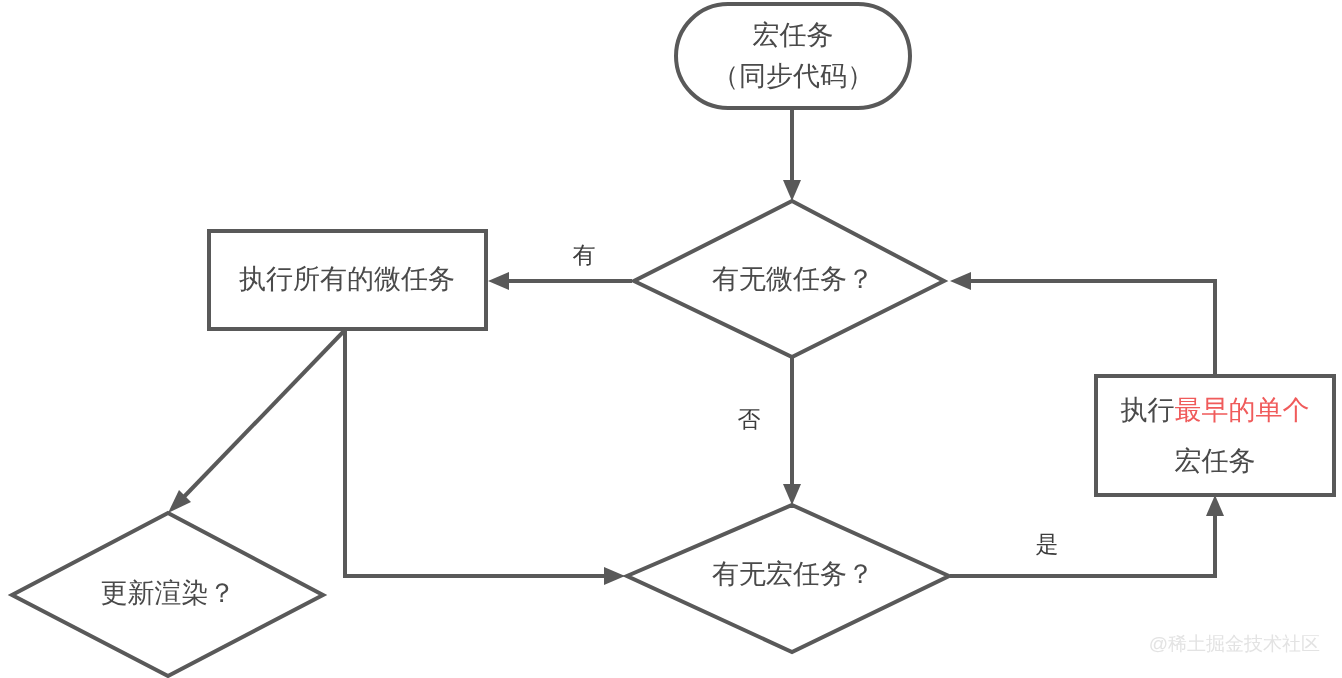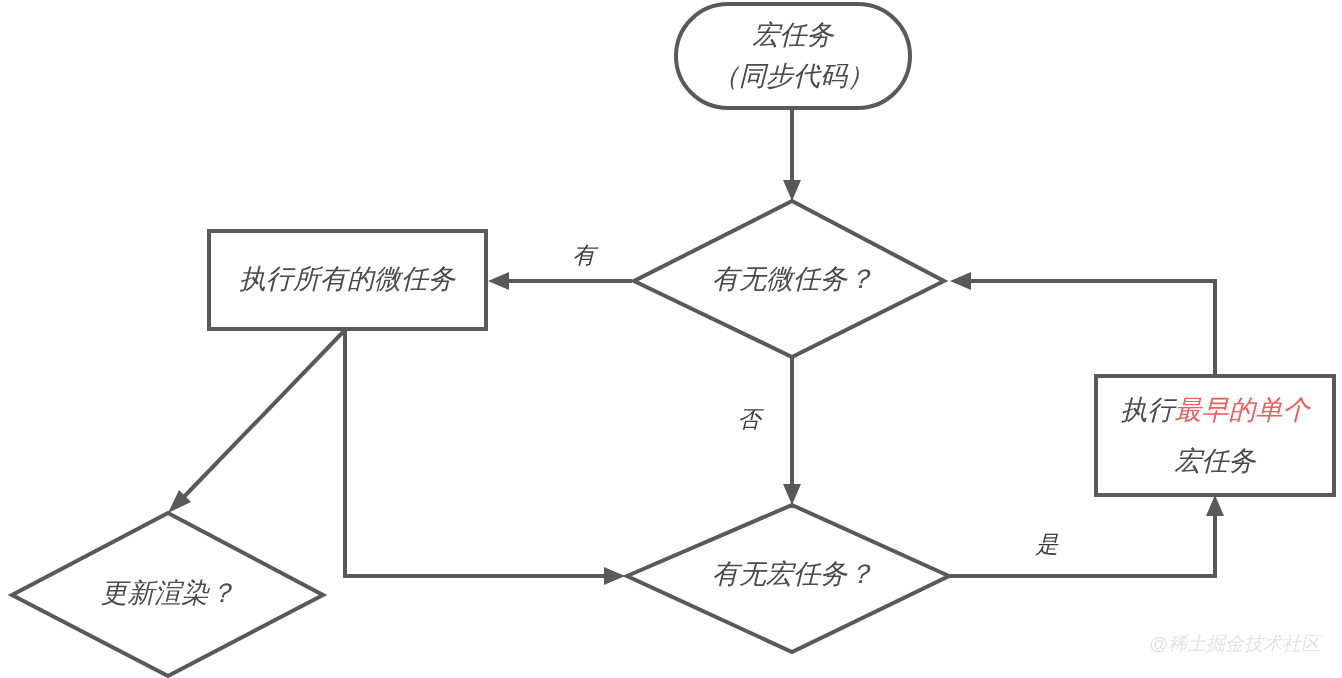--- a/index.html
+++ b/index.html
@@ -9,21 +9,20 @@
   }
   body {
     font-family: "Liberation Sans", "DejaVu Sans", sans-serif;
   }
   #diagram-root {
     position: relative;
     width: 1342px;
     height: 678px;
     background: #ffffff;
     overflow: hidden;
-    font-style: italic;
   }
   svg#flow {
     display: block;
     width: 1342px;
     height: 678px;
   }
   .shape-stroke {
     fill: #ffffff;
     stroke: #595959;
     stroke-width: 4;

